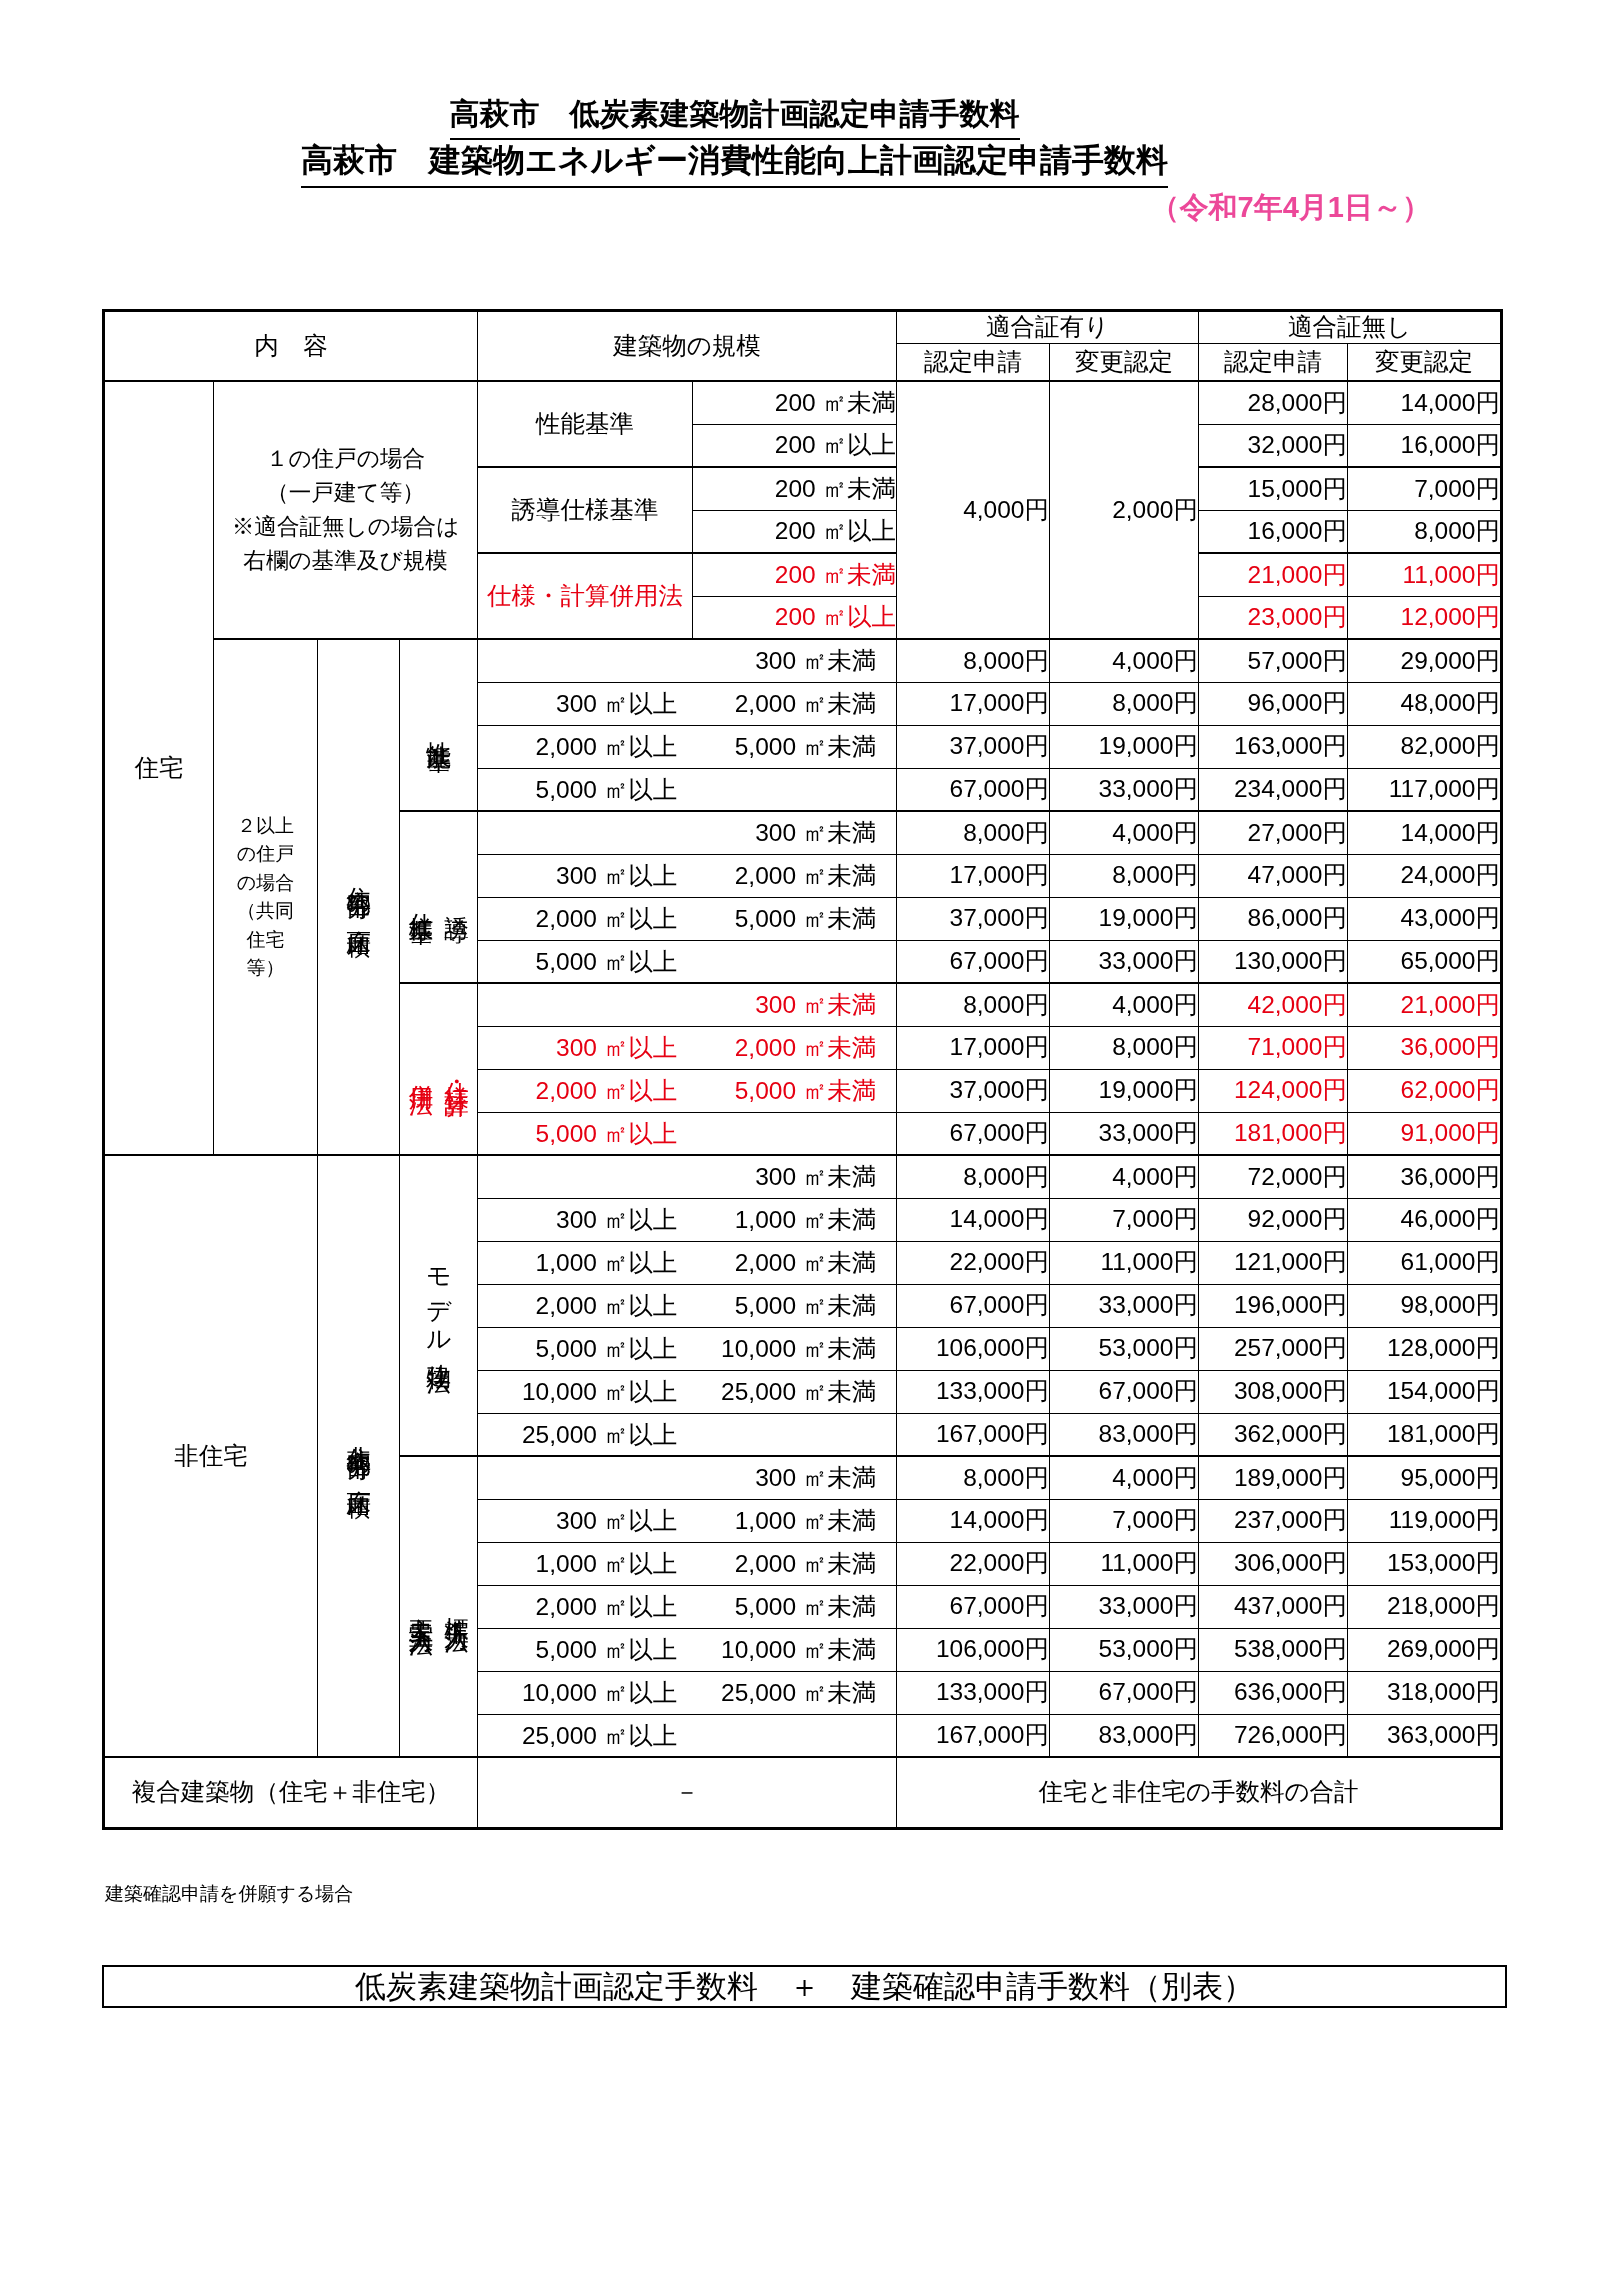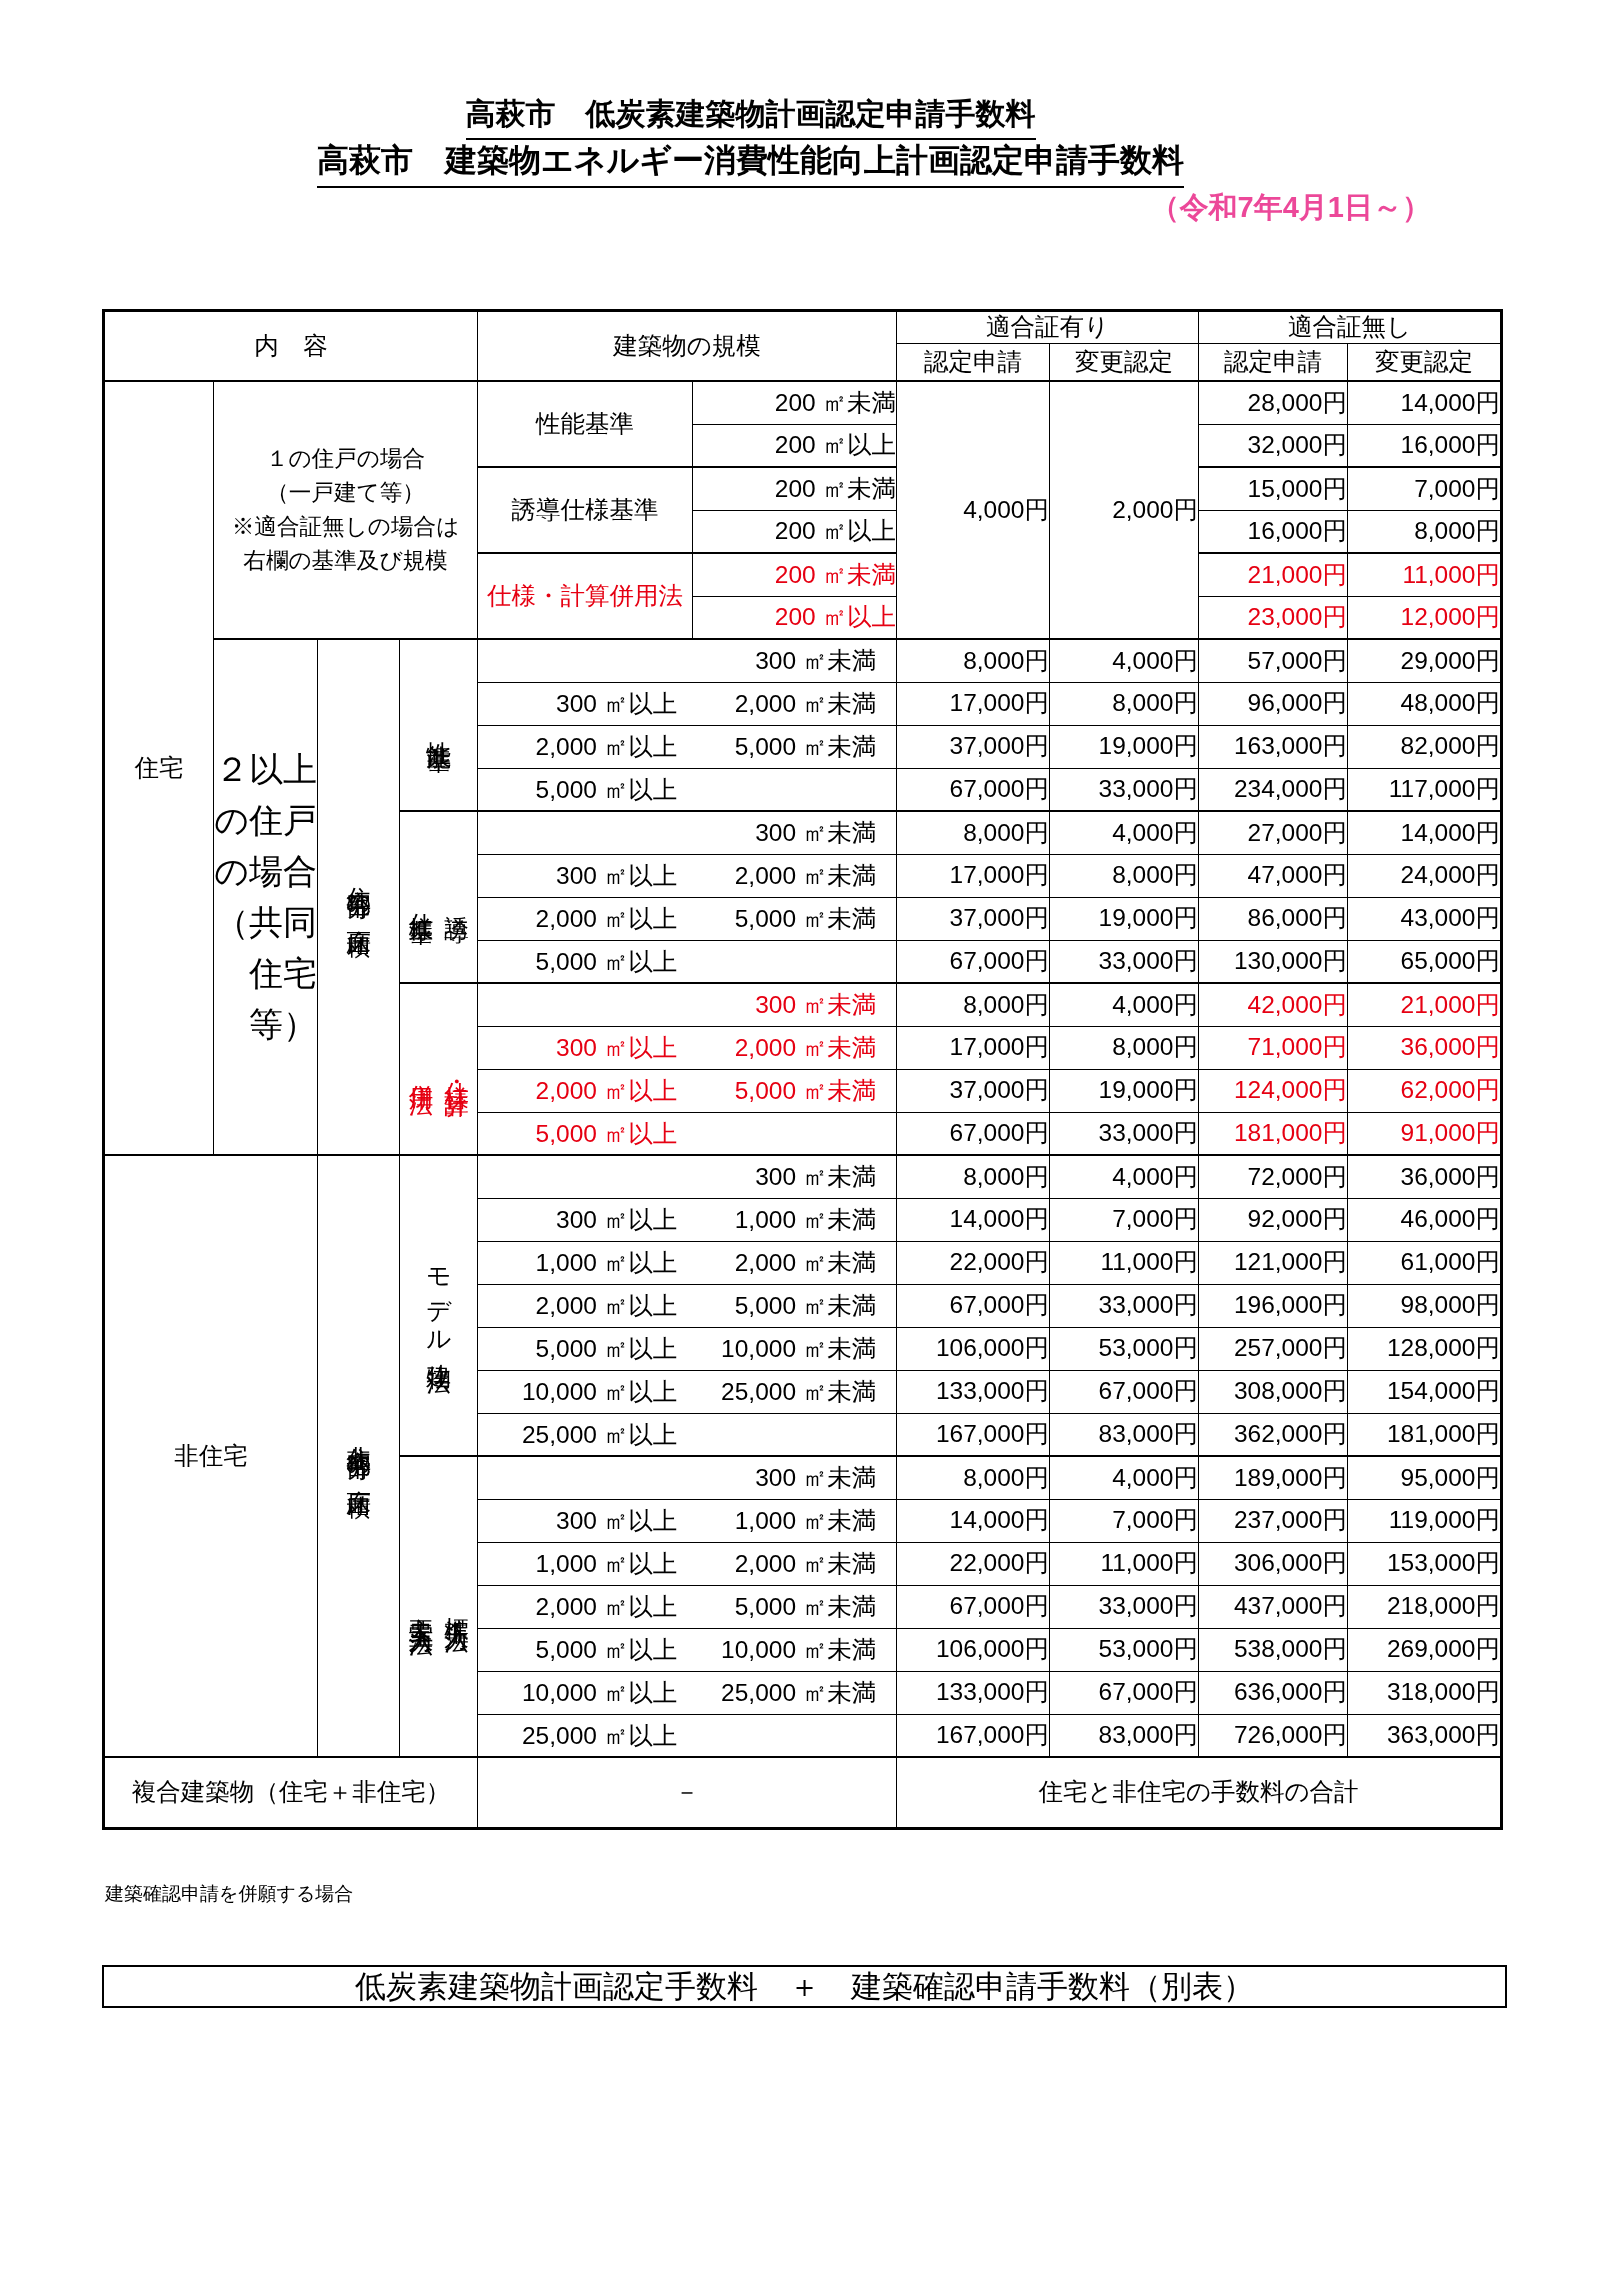--- a/index.html
+++ b/index.html
@@ -1,19 +1,19 @@
 <!DOCTYPE html>
 <html style="font-size:15px"><head>
 <meta charset="utf-8">
 <style>
   html,body{margin:0;padding:0;background:#fff;}
   body{width:1622px;height:2295px;position:relative;font-family:"Liberation Sans",sans-serif;color:#000;}
   .abs{position:absolute;}
   
-  .title-line{left:16px;top:0;width:1469px;text-align:center;font-weight:bold;}
+  .title-line{left:0;top:0;width:1469px;text-align:center;font-weight:bold;}
   .t1{top:94px;font-size:30px;}
   .t2{top:139px;font-size:32px;}
   .title-line span{display:inline-block;border-bottom:2.8px solid #000;padding-bottom:2.8px;}
   .date-line{top:188px;right:191px;font-size:29px;font-weight:bold;color:#ec4899;}
   
   table.fee{position:absolute;left:102px;top:309px;border-collapse:collapse;table-layout:fixed;border:3.8px solid #000;}
   table.fee td{border:1.9px solid #000;padding:0;vertical-align:middle;font-size:24.5px;line-height:1.25;overflow:hidden;}
   tr.ha{height:32px;} tr.hb{height:38px;} tr.r{height:43px;} tr.last{height:71px;margin-top:17px;}
   td.center{text-align:center;}
   td.feeCell{text-align:right;padding-right:9.4px;font-size:23.5px;}
@@ -108,21 +108,21 @@
     <td class="feeCell red">11,000円</td>
   </tr>
   <tr class="r">
     <td class="sizeSingle red">200 ㎡以上</td>
     <td class="feeCell dbl red">23,000円</td>
     <td class="feeCell red">12,000円</td>
   </tr>
 
   <tr class="r gt">
     <td class="center" rowspan="12">
-          <div class="mlabel" style="font-size:34px;text-align:right;">２以上
+          <div class="mlabel" style="font-size:19px;">２以上
 の住戸
 の場合
 （共同
 住宅
 等）</div>
         </td>
     <td class="center" rowspan="12"><span class="vtext">住宅部分の床面積</span></td>
     <td class="center" rowspan="4"><span class="vtext">性能基準</span></td>
     <td class="sizePair" colspan="2"><span class="lo"></span><span class="hi">300 ㎡未満</span></td>
     <td class="feeCell">8,000円</td>

